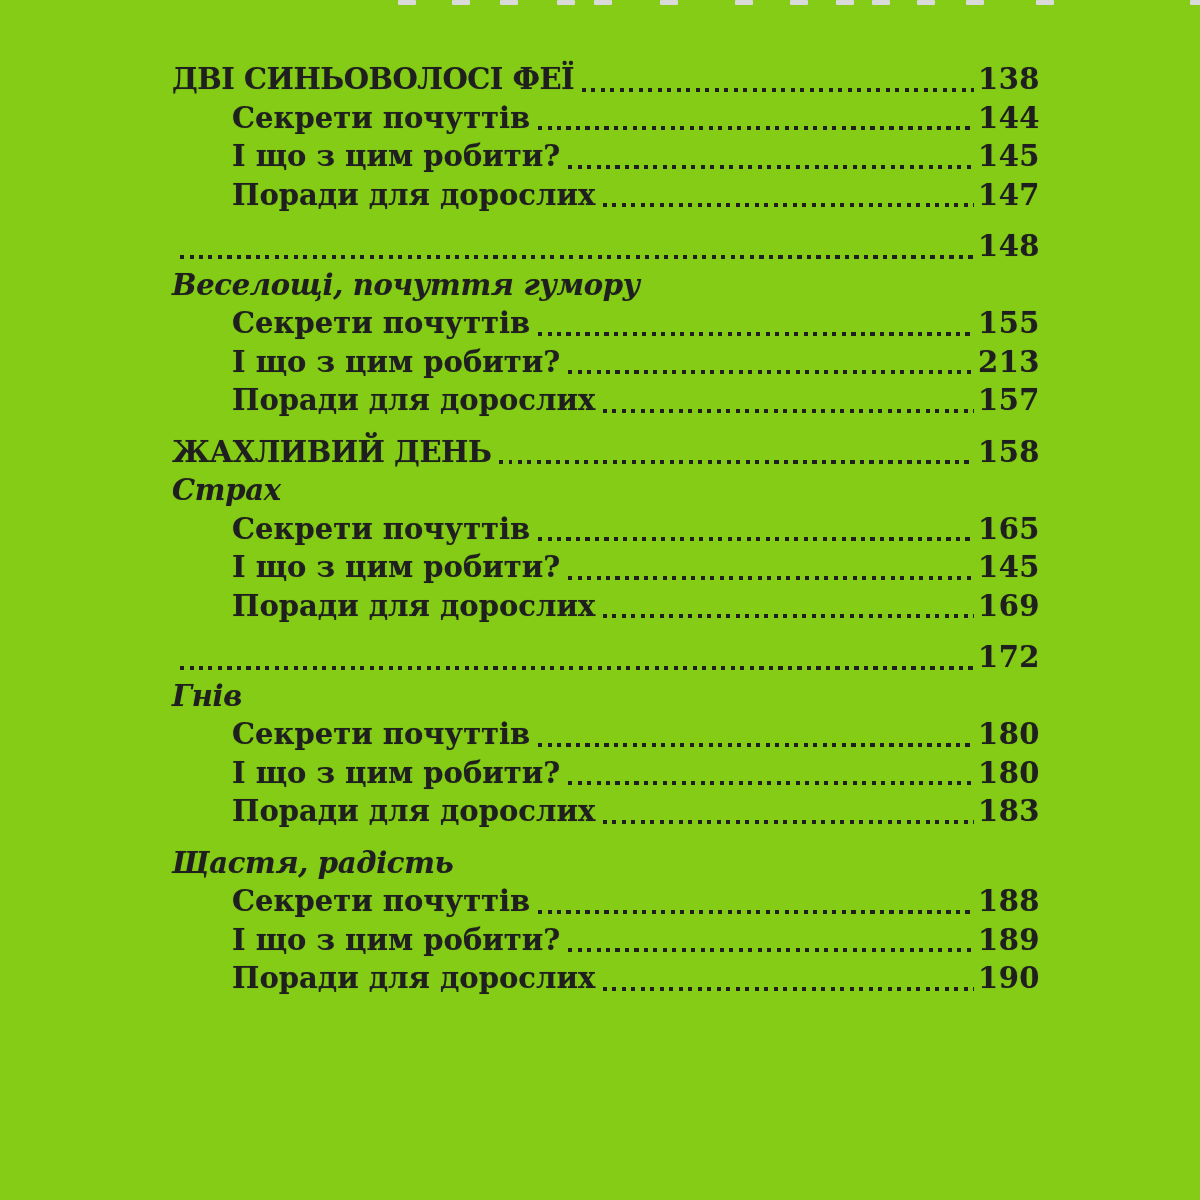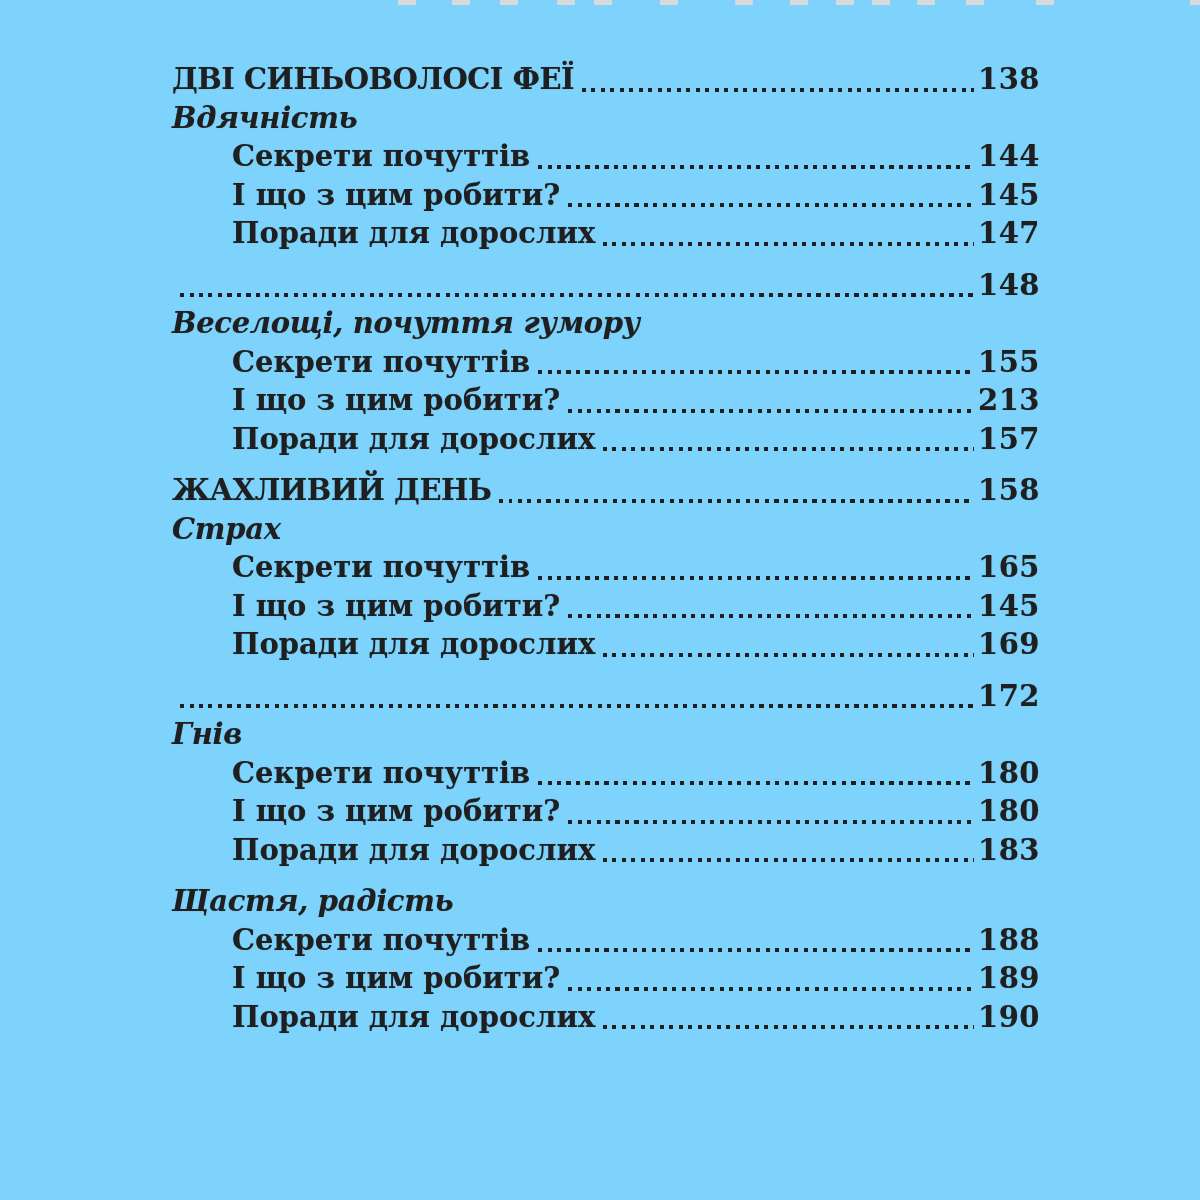--- a/index.html
+++ b/index.html
@@ -1,19 +1,19 @@
 <!DOCTYPE html>
 <html lang="uk"><head>
 <meta charset="utf-8">
 <style>
   html,body{margin:0;padding:0;background:#ffffff;}
   .page{
     position:relative;
     width:1200px;height:1200px;
-    background:#7dd3fc;
+    background:#84cc16;
     overflow:hidden;
     font-family:"DejaVu Serif","Liberation Serif",serif;
     color:#1f1f1f;
   }
   
   .artifact{
     position:absolute;top:0;height:5px;width:18px;
     background:#dadada;border-radius:1px;
   }
   .toc{
@@ -61,23 +61,20 @@
       <div class="artifact" style="left: 966px;"></div>
       <div class="artifact" style="left: 1036px;"></div>
       <div class="artifact" style="left: 1190px;"></div>
     </div>
   <div class="toc">
       <div class="section">
         <div class="row title">
           <span class="label">ДВІ СИНЬОВОЛОСІ ФЕЇ</span>
           <span class="leader"></span>
           <span class="num">138</span>
-        </div>
-        <div class="row sub">
-          <span class="label">Вдячність</span>
         </div>
         <div class="row item">
           <span class="label">Секрети почуттів</span>
           <span class="leader"></span>
           <span class="num">144</span>
         </div>
         <div class="row item">
           <span class="label">І що з цим робити?</span>
           <span class="leader"></span>
           <span class="num">145</span>

